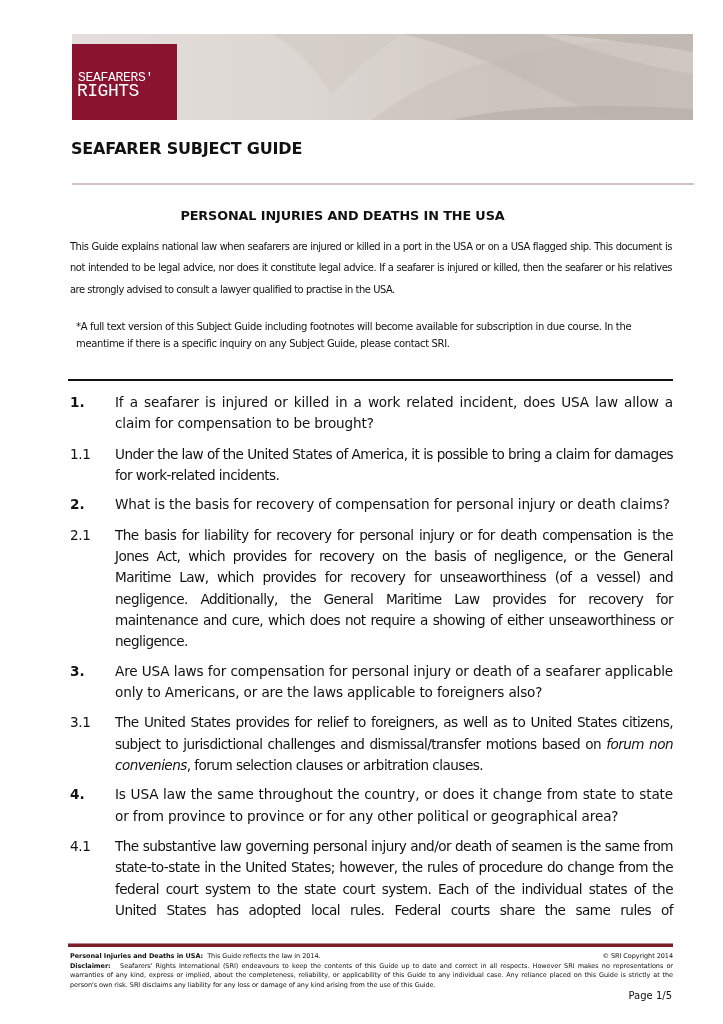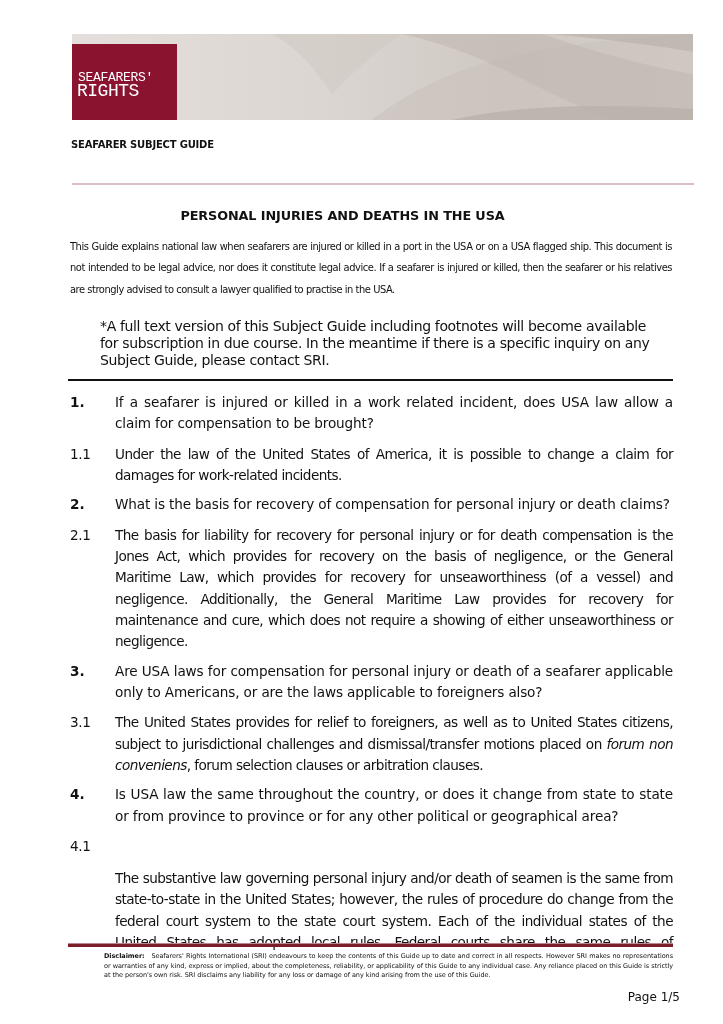--- a/index.html
+++ b/index.html
@@ -13,31 +13,31 @@
     .banner svg.waves { position: absolute; left: 0; top: 0; width: 100%; height: 100%; }
     .logo-box { position: absolute; left: 0; top: 0; width: 105px; height: 86px; background: #8a1430;
                 color: #fff; font-family: Liberation Mono, monospace; margin-top: 10px; }
     .logo-top { position: absolute; left: 6px; top: 26px; font-size: 13px; letter-spacing: -0.3px; }
     .logo-bottom { position: absolute; left: 5px; top: 37px; font-size: 18px; letter-spacing: -0.5px; font-weight: normal; }
     .tagline { position: absolute; left: 112px; top: 22px; color: #7a1a2a;
                font-family: "DejaVu Sans", sans-serif; font-size: 9.4px; line-height: 14px; }
     .tagline div { white-space: nowrap; }
     .tagline .spaced { letter-spacing: 1.1px; }
 
-    .subject-guide { position: absolute; left: 71px; top: 139px; font-weight: bold; font-size: 10px;
+    .subject-guide { position: absolute; left: 71px; top: 139px; font-weight: bold; font-size: 16px;
                      letter-spacing: -0.2px; }
     .rule-pink { position: absolute; left: 72px; top: 183px; width: 622px; height: 2px; background: #d8bfc4; }
 
     .doc-title { position: absolute; left: 0; width: 685px; top: 208px; text-align: center;
                  font-weight: bold; font-size: 12.8px; letter-spacing: -0.1px; }
 
     .intro { position: absolute; left: 70px; top: 236px; width: 602px; font-size: 11px; line-height: 21.3px;
              text-align: justify; font-family: "DejaVu Sans Condensed", "DejaVu Sans", sans-serif;
              letter-spacing: -0.45px; }
-    .footnote { position: absolute; left: 100px; top: 318px; width: 560px; font-size: 14px; line-height: 17px;
+    .footnote { position: absolute; left: 76px; top: 318px; width: 560px; font-size: 10px; line-height: 17px;
                 letter-spacing: -0.35px; }
 
     .rule-black { position: absolute; left: 68px; top: 379px; width: 605px; height: 2px; background: #111; }
 
     .sections { position: absolute; left: 70px; top: 392px; width: 603px; }
     .row { display: flex; align-items: flex-start; }
     .num { width: 45px; flex: 0 0 45px; }
     .q .num { font-weight: bold; font-size: 13.6px; line-height: 21.4px; }
     .q .txt { font-weight: normal; font-size: 13.6px; line-height: 21.4px; text-align: justify; letter-spacing: -0.15px; }
     .a .num { font-size: 13.6px; line-height: 21.4px; letter-spacing: -0.4px; }
@@ -47,22 +47,22 @@
     .gap-a { height: 8px; }
     em { font-style: italic; }
 
     
     .rule-footer { position: absolute; left: 68px; top: 944px; width: 605px; height: 3px; background: #7a1f2a;
                    box-shadow: 0 -1px 0 #b98790; }
     .footer { position: absolute; left: 70px; top: 952px; width: 603px; font-size: 6.5px; line-height: 9.5px;
               letter-spacing: -0.05px; color: #111; }
     .footer .line1 { display: flex; justify-content: space-between; }
     .footer b { font-weight: bold; }
-    .footer .disc { text-align: justify; margin-left: 34px; }
-    .page-num { position: absolute; right: 43px; top: 990px; font-size: 12px; }
+    .footer .disc { text-align: justify; }
+    .page-num { position: absolute; right: 51px; top: 990px; font-size: 10px; }
   </style>
 </head>
 <body>
 
 <div class="banner">
   <svg class="waves" viewBox="0 0 621 86" preserveAspectRatio="none">
     <path d="M300 86 C360 40 430 10 621 0 L621 86 Z" fill="#c9c2bc" opacity="0.6"></path>
     <path d="M330 0 C420 20 470 60 540 86 L621 86 L621 40 C560 30 500 10 470 0 Z" fill="#bfb7b0" opacity="0.55"></path>
     <path d="M200 0 L330 0 C300 20 280 40 260 60 C240 30 220 10 200 0 Z" fill="#d0c9c3" opacity="0.6"></path>
     <path d="M380 86 C450 70 540 70 621 75 L621 86 Z" fill="#b7afa8" opacity="0.7"></path>
@@ -86,21 +86,21 @@
 
 <div class="sections">
 
   <div class="row q">
     <div class="num">1.</div>
     <div class="txt">If a seafarer is injured or killed in a work related incident, does USA law allow a claim for compensation to be brought?</div>
   </div>
   <div class="gap-q"></div>
   <div class="row a">
     <div class="num">1.1</div>
-    <div class="txt">Under the law of the United States of America, it is possible to change a claim for damages for work-related incidents.</div>
+    <div class="txt">Under the law of the United States of America, it is possible to bring a claim for damages for work-related incidents.</div>
   </div>
   <div class="gap-a"></div>
 
   <div class="row q">
     <div class="num">2.</div>
     <div class="txt">What is the basis for recovery of compensation for personal injury or death claims?</div>
   </div>
   <div class="gap-q"></div>
   <div class="row a">
     <div class="num">2.1</div>
@@ -108,32 +108,36 @@
   </div>
   <div class="gap-a"></div>
 
   <div class="row q">
     <div class="num">3.</div>
     <div class="txt">Are USA laws for compensation for personal injury or death of a seafarer applicable only to Americans, or are the laws applicable to foreigners also?</div>
   </div>
   <div class="gap-q"></div>
   <div class="row a">
     <div class="num">3.1</div>
-    <div class="txt"><span>The United States provides for relief to foreigners, as well as to United States citizens, subject to jurisdictional challenges and dismissal/transfer motions placed on </span><em>forum non conveniens</em><span>, forum selection clauses or arbitration clauses.</span></div>
+    <div class="txt"><span>The United States provides for relief to foreigners, as well as to United States citizens, subject to jurisdictional challenges and dismissal/transfer motions based on </span><em>forum non conveniens</em><span>, forum selection clauses or arbitration clauses.</span></div>
   </div>
   <div class="gap-a"></div>
 
   <div class="row q">
     <div class="num">4.</div>
     <div class="txt">Is USA law the same throughout the country, or does it change from state to state or from province to province or for any other political or geographical area?</div>
   </div>
   <div class="gap-q"></div>
   <div class="row a">
     <div class="num">4.1</div>
-    <div class="txt" style="text-align-last: justify; margin-top: 32px;">The substantive law governing personal injury and/or death of seamen is the same from state-to-state in the United States; however, the rules of procedure do change from the federal court system to the state court system. Each of the individual states of the United States has adopted local rules. Federal courts share the same rules of</div>
+    <div class="txt" style="text-align-last: justify;">The substantive law governing personal injury and/or death of seamen is the same from state-to-state in the United States; however, the rules of procedure do change from the federal court system to the state court system. Each of the individual states of the United States has adopted local rules. Federal courts share the same rules of</div>
   </div>
 </div>
 
 <div class="rule-footer"></div>
 <div class="footer">
+  <div class="line1">
+    <span><b>Personal Injuries and Deaths in USA:</b>&nbsp;&nbsp;<span>This Guide reflects the law in 2014.</span></span>
+    <span>© SRI Copyright 2014</span>
+  </div>
   <div class="disc"><b>Disclaimer:</b>&nbsp;&nbsp;&nbsp;<span>Seafarers' Rights International (SRI) endeavours to keep the contents of this Guide up to date and correct in all respects.  However SRI makes no representations or warranties of any kind, express or implied, about the completeness, reliability, or applicability of this Guide to any individual case.  Any reliance placed on this Guide is strictly at the person's own risk.  SRI disclaims any liability for any loss or damage of any kind arising from the use of this Guide.</span></div>
 </div>
 <div class="page-num">Page 1/5</div>
 
 </body></html>

